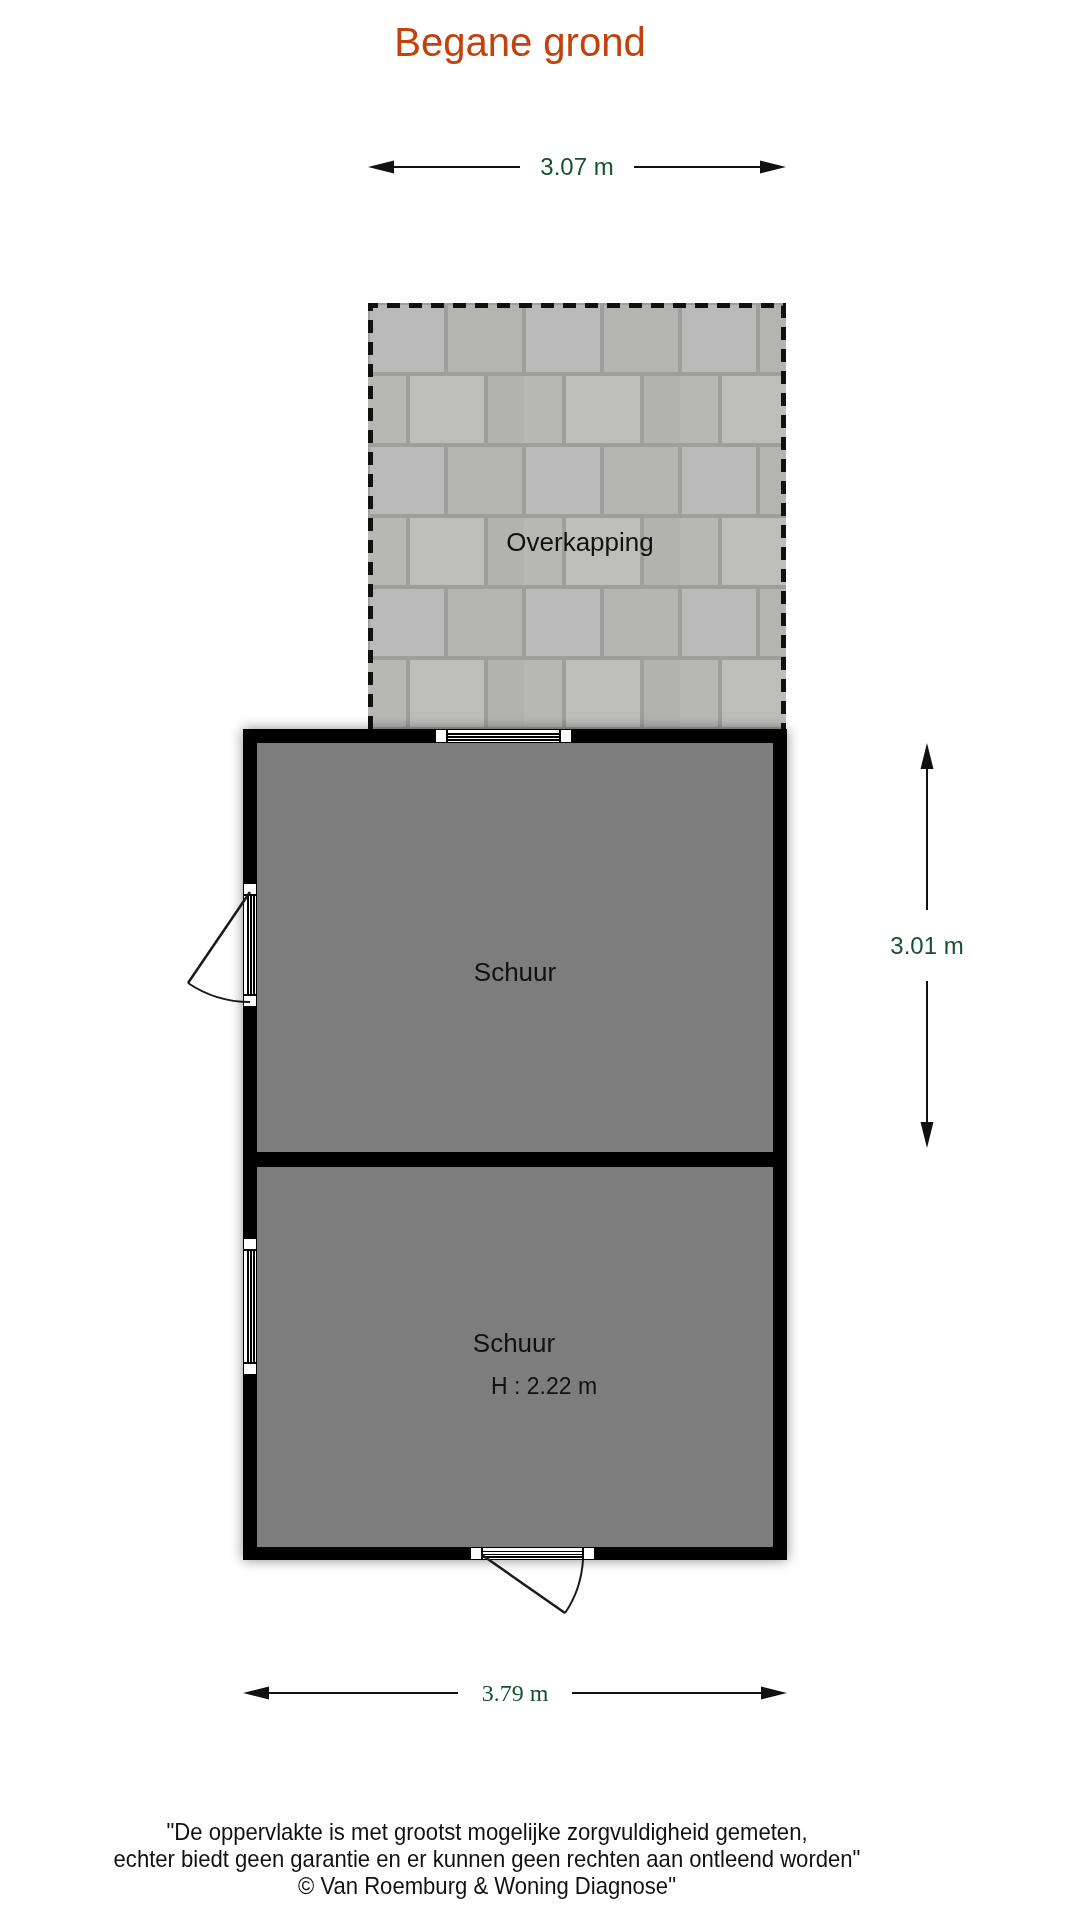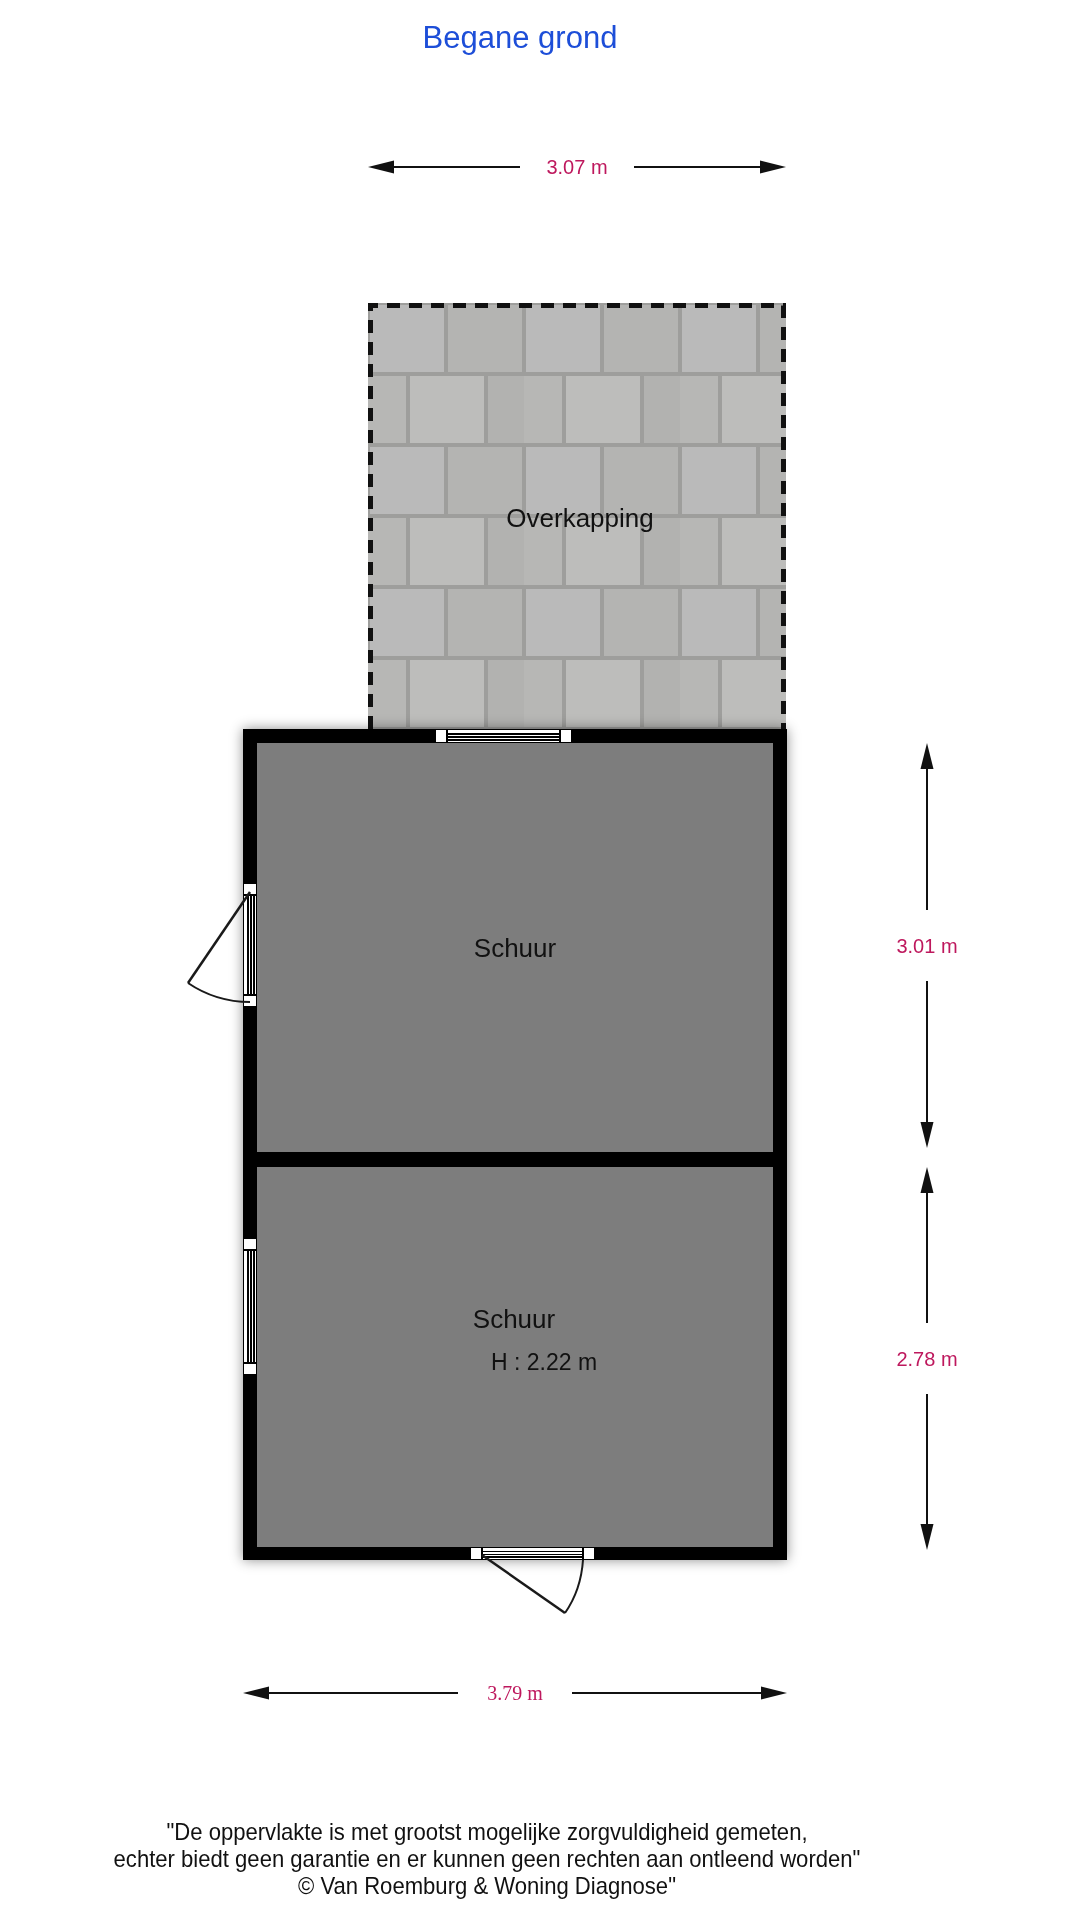--- a/index.html
+++ b/index.html
@@ -1,28 +1,28 @@
 <!DOCTYPE html>
 <html><head>
 <meta charset="utf-8">
 <style>
   html,body{margin:0;padding:0;background:#fff;}
   #stage{
     position:relative;width:1080px;height:1920px;background:#fff;
     font-family:"Liberation Sans",sans-serif;color:#000;overflow:hidden;
   }
   .abs{position:absolute;}
-  .centered-text{transform:translate(-50%,-50%);white-space:nowrap;}
-  #page-title{top:20px;left:520px;transform:translateX(-50%);font-size:31px;color:#1d4ed8;}
+  .centered-text{transform:translate(-50%,-50%);white-space:nowrap;margin-top:24px;}
+  #page-title{top:20px;left:520px;transform:translateX(-50%);font-size:40px;color:#c2410c;}
   .room-label{font-size:26px;color:#111;}
   .height-label{font-size:23px;color:#111;}
   .dim{position:absolute;}
   .dim svg{position:absolute;left:0;top:0;}
   .dim-label{position:absolute;left:50%;top:50%;transform:translate(-50%,-50%);
-             font-size:20px;white-space:nowrap;color:#be185d;}
+             font-size:24px;white-space:nowrap;color:#14532d;}
   #building{left:243px;top:729px;width:544px;height:831px;background:#000;
             box-shadow:0 0 12px rgba(0,0,0,.45);}
   .room{position:absolute;background:#7d7d7d;}
   #room-upper{left:14px;top:14px;width:516px;height:409px;}
   #room-lower{left:14px;top:438px;width:516px;height:380px;}
   .opening-frame{position:absolute;background:#fff;border:1.5px solid #000;box-sizing:border-box;}
   .opening-lined{position:absolute;background:#fff;border:1px solid #000;box-sizing:border-box;}
   .pane-line-h{position:absolute;left:0;right:0;height:1.5px;background:#000;}
   .pane-line-v{position:absolute;top:0;bottom:0;width:1.5px;background:#000;}
   #swing-overlay{left:0;top:0;pointer-events:none;}
@@ -115,29 +115,20 @@
   <div class="dim" style="left:916px;top:743px;width:22px;height:405px;">
     <svg width="22" height="405">
       <line x1="11" y1="24" x2="11" y2="167" stroke="#111" stroke-width="2"></line>
       <line x1="11" y1="238" x2="11" y2="381" stroke="#111" stroke-width="2"></line>
       <polygon points="11,0 4.5,26 17.5,26" fill="#111"></polygon>
       <polygon points="11,405 4.5,379 17.5,379" fill="#111"></polygon>
     </svg>
     <span class="dim-label">3.01 m</span>
   </div>
 
-  <div class="dim" style="left:916px;top:1167px;width:22px;height:383px;">
-    <svg width="22" height="383">
-      <line x1="11" y1="24" x2="11" y2="156" stroke="#111" stroke-width="2"></line>
-      <line x1="11" y1="227" x2="11" y2="359" stroke="#111" stroke-width="2"></line>
-      <polygon points="11,0 4.5,26 17.5,26" fill="#111"></polygon>
-      <polygon points="11,383 4.5,357 17.5,357" fill="#111"></polygon>
-    </svg>
-    <span class="dim-label">2.78 m</span>
-  </div>
 
   <div class="dim" style="left:243px;top:1682px;width:544px;height:22px;font-family:Liberation Serif, serif;">
     <svg width="544" height="22">
       <line x1="24" y1="11" x2="215" y2="11" stroke="#111" stroke-width="2"></line>
       <line x1="329" y1="11" x2="520" y2="11" stroke="#111" stroke-width="2"></line>
       <polygon points="0,11 26,4.5 26,17.5" fill="#111"></polygon>
       <polygon points="544,11 518,4.5 518,17.5" fill="#111"></polygon>
     </svg>
     <span class="dim-label">3.79 m</span>
   </div>

